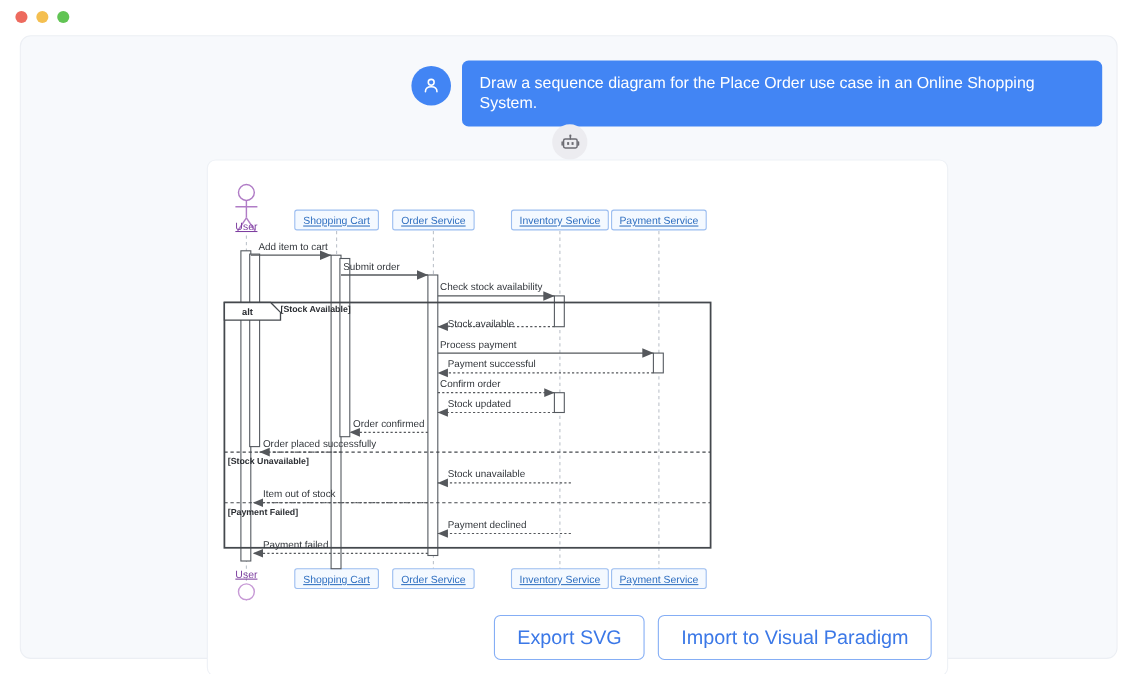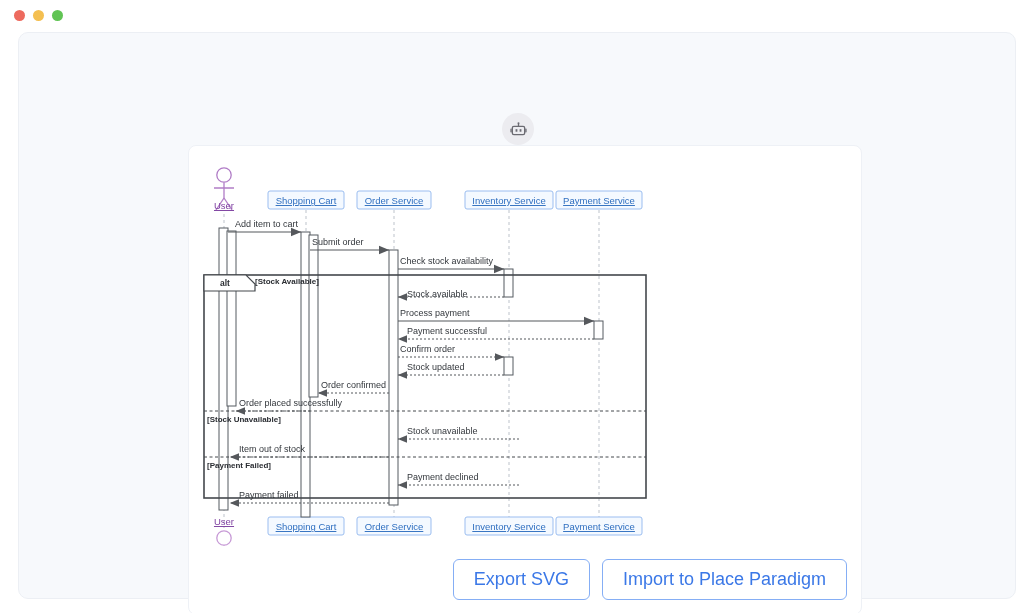--- a/index.html
+++ b/index.html
@@ -84,20 +84,29 @@
 <div class="window">
 
   <div class="titlebar">
     <span class="dot red"></span>
     <span class="dot yellow"></span>
     <span class="dot green"></span>
   </div>
 
   <div class="panel">
 
+    <div class="user-row">
+      <div class="avatar-user">
+        <svg width="20" height="20" viewBox="0 0 24 24">
+          <circle cx="12" cy="8.2" r="3.2" fill="none" stroke="#ffffff" stroke-width="1.7"></circle>
+          <path d="M5.7 18.4c0-3.5 2.8-5.4 6.3-5.4s6.3 1.9 6.3 5.4" fill="none" stroke="#ffffff" stroke-width="1.7" stroke-linecap="round"></path>
+        </svg>
+      </div>
+      <div class="bubble-user">Draw a sequence diagram for the Place Order use case in an Online Shopping System.</div>
+    </div>
 
     <div class="bot-row">
       <div class="avatar-bot">
         <svg width="19" height="19" viewBox="0 0 24 24">
           <rect x="4.2" y="8" width="15.6" height="10.4" rx="2" fill="none" stroke="#6b6b72" stroke-width="1.7"></rect>
           <path d="M12 8V5.2" stroke="#6b6b72" stroke-width="1.7" stroke-linecap="round"></path>
           <circle cx="12" cy="4.2" r="1.25" fill="#6b6b72"></circle>
           <rect x="8.3" y="11.6" width="2.3" height="3.2" fill="#6b6b72"></rect>
           <rect x="13.4" y="11.6" width="2.3" height="3.2" fill="#6b6b72"></rect>
           <path d="M2.6 11.6v3.2M21.4 11.6v3.2" stroke="#6b6b72" stroke-width="1.7" stroke-linecap="round"></path>
@@ -272,19 +281,19 @@
 
             <g>
               <text x="230" y="470">Payment failed</text>
               <line x1="380" y1="475" x2="221" y2="475" stroke="#55585c" stroke-width="1.1" stroke-dasharray="2,2" marker-end="url(#ah-open)"></line>
             </g>
           </g>
         </svg>
 
         <div class="actions">
           <button class="btn">Export SVG</button>
-          <button class="btn">Import to Place Paradigm</button>
+          <button class="btn">Import to Visual Paradigm</button>
         </div>
 
       </div>
     </div>
   </div>
 </div>
 
 </body></html>

